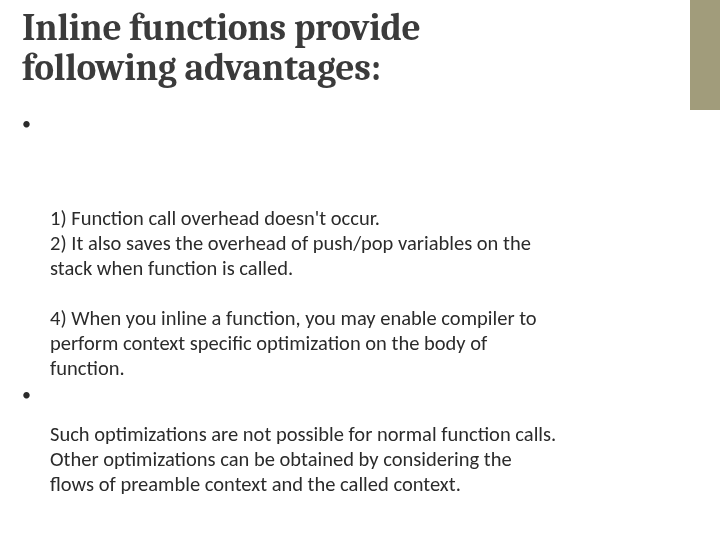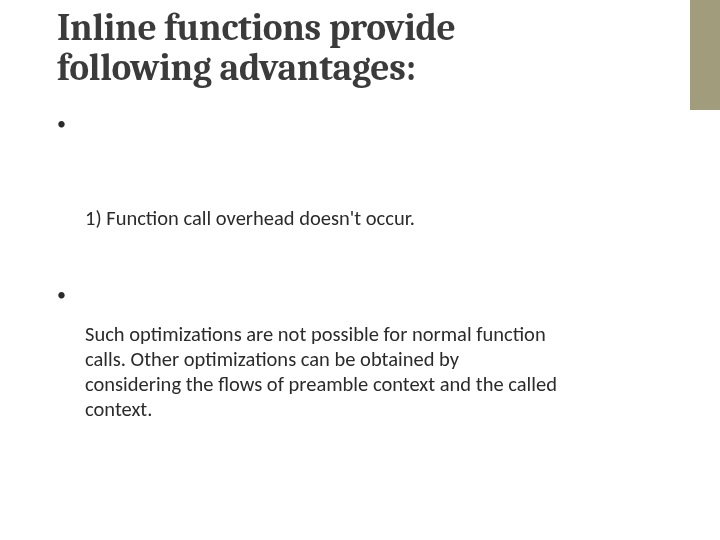--- a/index.html
+++ b/index.html
@@ -14,21 +14,21 @@
   }
   .accent-strip {
     position: absolute;
     top: 0;
     right: 0;
     width: 30px;
     height: 110px;
     background: #a19c7b;
   }
   .slide {
-    padding: 8px 38px 20px 57px;
+    padding: 8px 38px 20px 22px;
     box-sizing: border-box;
     width: 596px;
   }
   .title {
     font-family: Cambria, Georgia, "Times New Roman", serif;
     font-weight: 700;
     font-size: 37.5px;
     line-height: 1.06;
     color: #3b3b3b;
     margin: 0 0 22px 0;
@@ -75,22 +75,23 @@
 
     <div class="bullet-row">
       <div class="bullet-dot">•</div>
       <div class="bullet-text empty-bullet"></div>
     </div>
 
     <div class="bullet-row">
       <div class="bullet-dot"></div>
       <div class="bullet-text">
         <span>1) Function call overhead doesn't occur.</span><br>
+        <span>2) It also saves the overhead of push/pop variables on the stack when function is called.</span><br>
         <br>
-        <br>
+        <span>4) When you inline a function, you may enable compiler to perform context specific optimization on the body of function.</span>
       </div>
     </div>
 
     <div class="bullet-row">
       <div class="bullet-dot">•</div>
       <div class="bullet-text">
         <span> Such optimizations are not possible for normal function calls. Other optimizations can be obtained by considering the flows of preamble context and the called context.</span><br>
       </div>
     </div>
 

